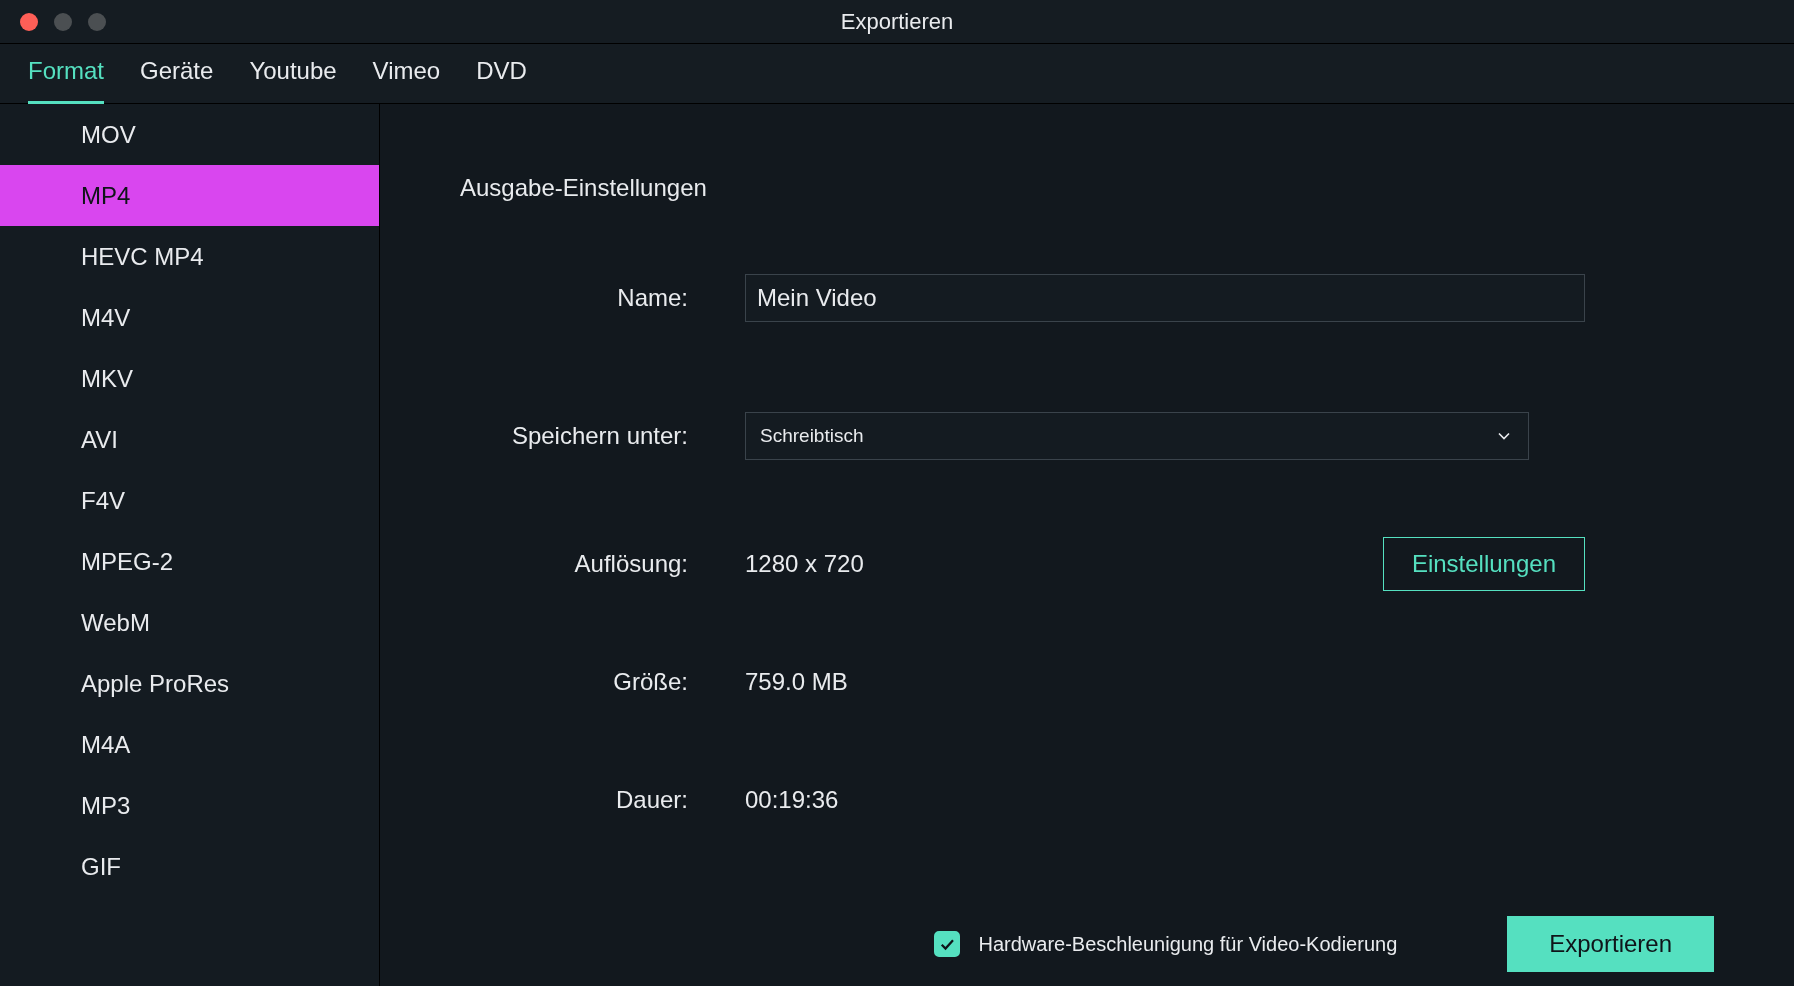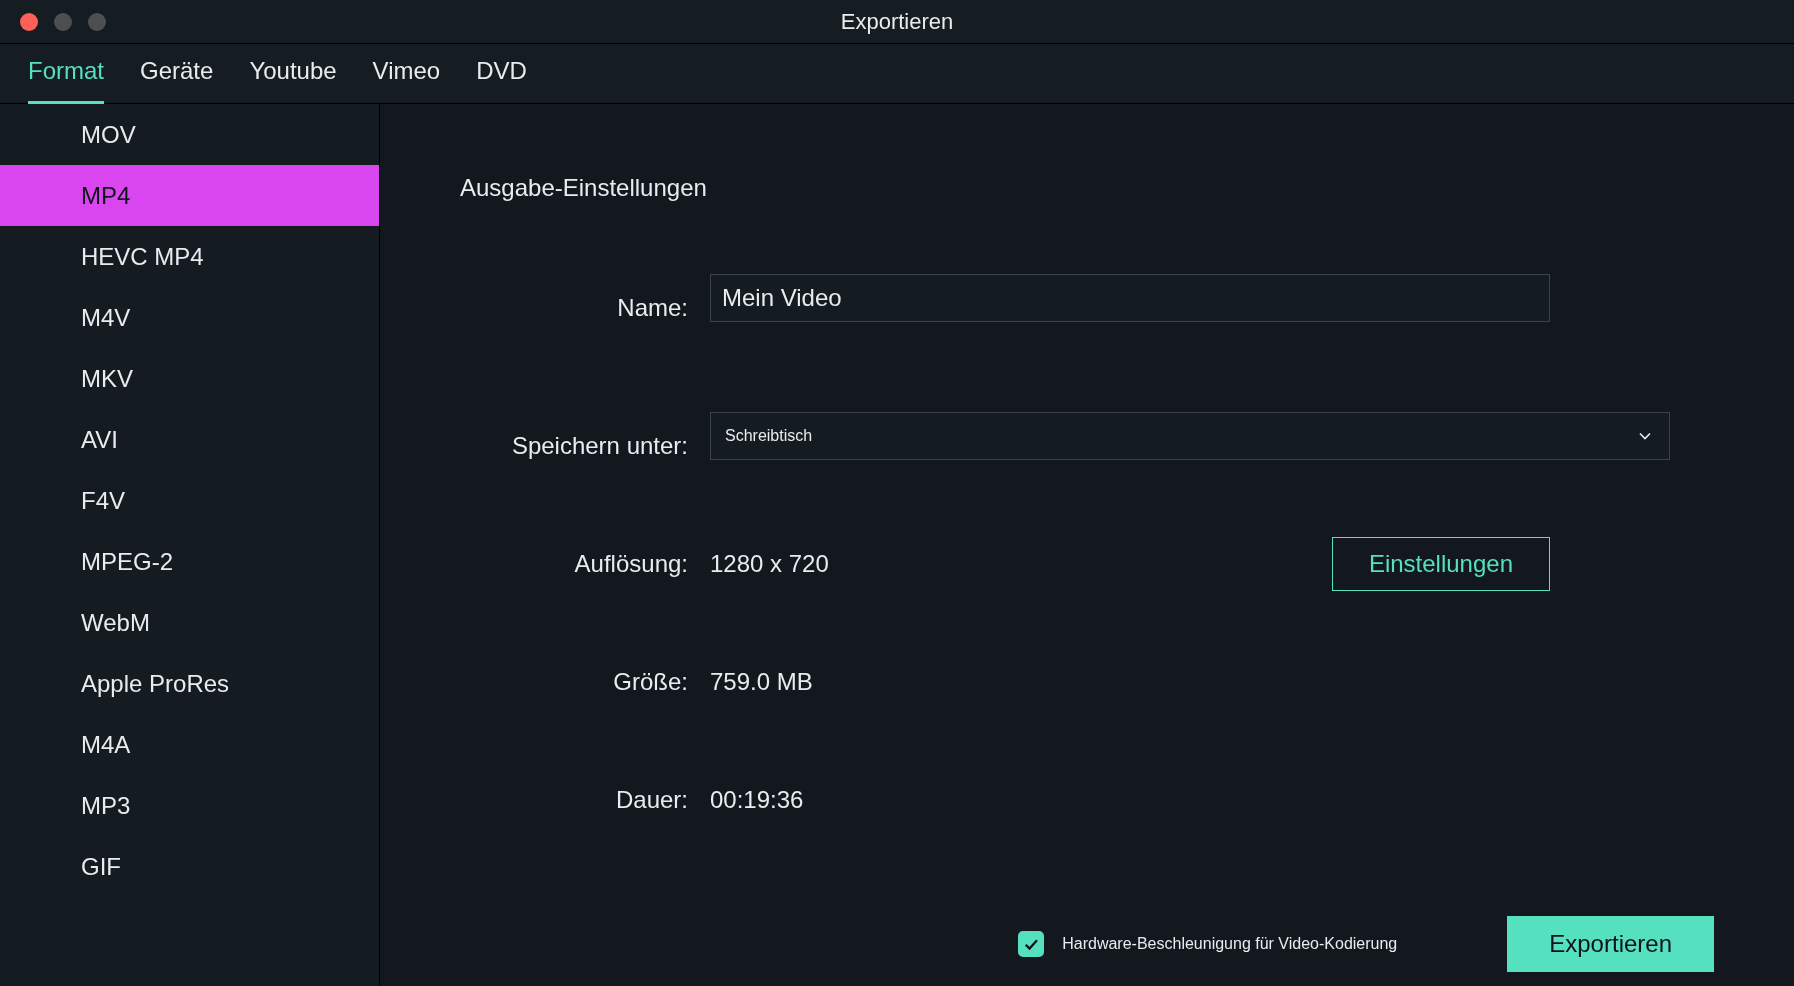--- a/index.html
+++ b/index.html
@@ -90,22 +90,23 @@
     position: relative;
     padding: 70px 80px 0 80px;
   }
   .section-title {
     font-size: 24px;
     color: #e9ebee;
     margin-bottom: 72px;
   }
   .row {
     display: flex;
-    align-items: flex-end;
+    align-items: center;
     margin-bottom: 90px;
+    gap: 35px;
   }
   .row-label {
     width: 250px;
     text-align: right;
     font-size: 24px;
     color: #e9ebee;
     padding-right: 22px;
   }
   .row-value {
     font-size: 24px;
@@ -115,47 +116,47 @@
     width: 840px;
     height: 48px;
     border: 1px solid #3a434b;
     background: #141b21;
     color: #e9ebee;
     font-size: 24px;
     padding: 0 11px;
     outline: none;
   }
   .select {
-    width: 960px;
+    width: 784px;
     height: 48px;
     border: 1px solid #3a434b;
     background: #141b21;
     color: #e9ebee;
-    font-size: 16px;
+    font-size: 19px;
     padding: 0 14px;
     display: flex;
     align-items: center;
     justify-content: space-between;
     cursor: pointer;
   }
   .chevron {
     width: 20px; height: 20px;
     display: inline-block;
   }
   .chevron svg { stroke: #e9ebee; }
   .settings-btn {
     position: absolute;
     right: 0;
     top: 50%;
     transform: translateY(-50%);
     border: 1px solid #55e0c0;
     background: transparent;
     color: #55e0c0;
     font-size: 24px;
-    padding: 12px 36px;
+    padding: 12px 28px;
     cursor: pointer;
   }
   .row-reswrap {
     position: relative;
     width: 840px;
     display: flex;
     align-items: center;
   }
   .footer {
     position: absolute;
@@ -176,21 +177,21 @@
     width: 26px; height: 26px;
     border: 2px solid #55e0c0;
     border-radius: 5px;
     background: #55e0c0;
     display: flex;
     align-items: center;
     justify-content: center;
     cursor: pointer;
   }
   .checkbox svg { stroke: #0f1419; stroke-width: 3; fill: none; }
-  .hwaccel-label { font-size: 16px; color: #e9ebee; }
+  .hwaccel-label { font-size: 20px; color: #e9ebee; }
   .export-btn {
     background: #55e0c0;
     color: #0f1419;
     font-size: 24px;
     border: none;
     padding: 14px 42px;
     cursor: pointer;
   }
 </style>
 </head>

